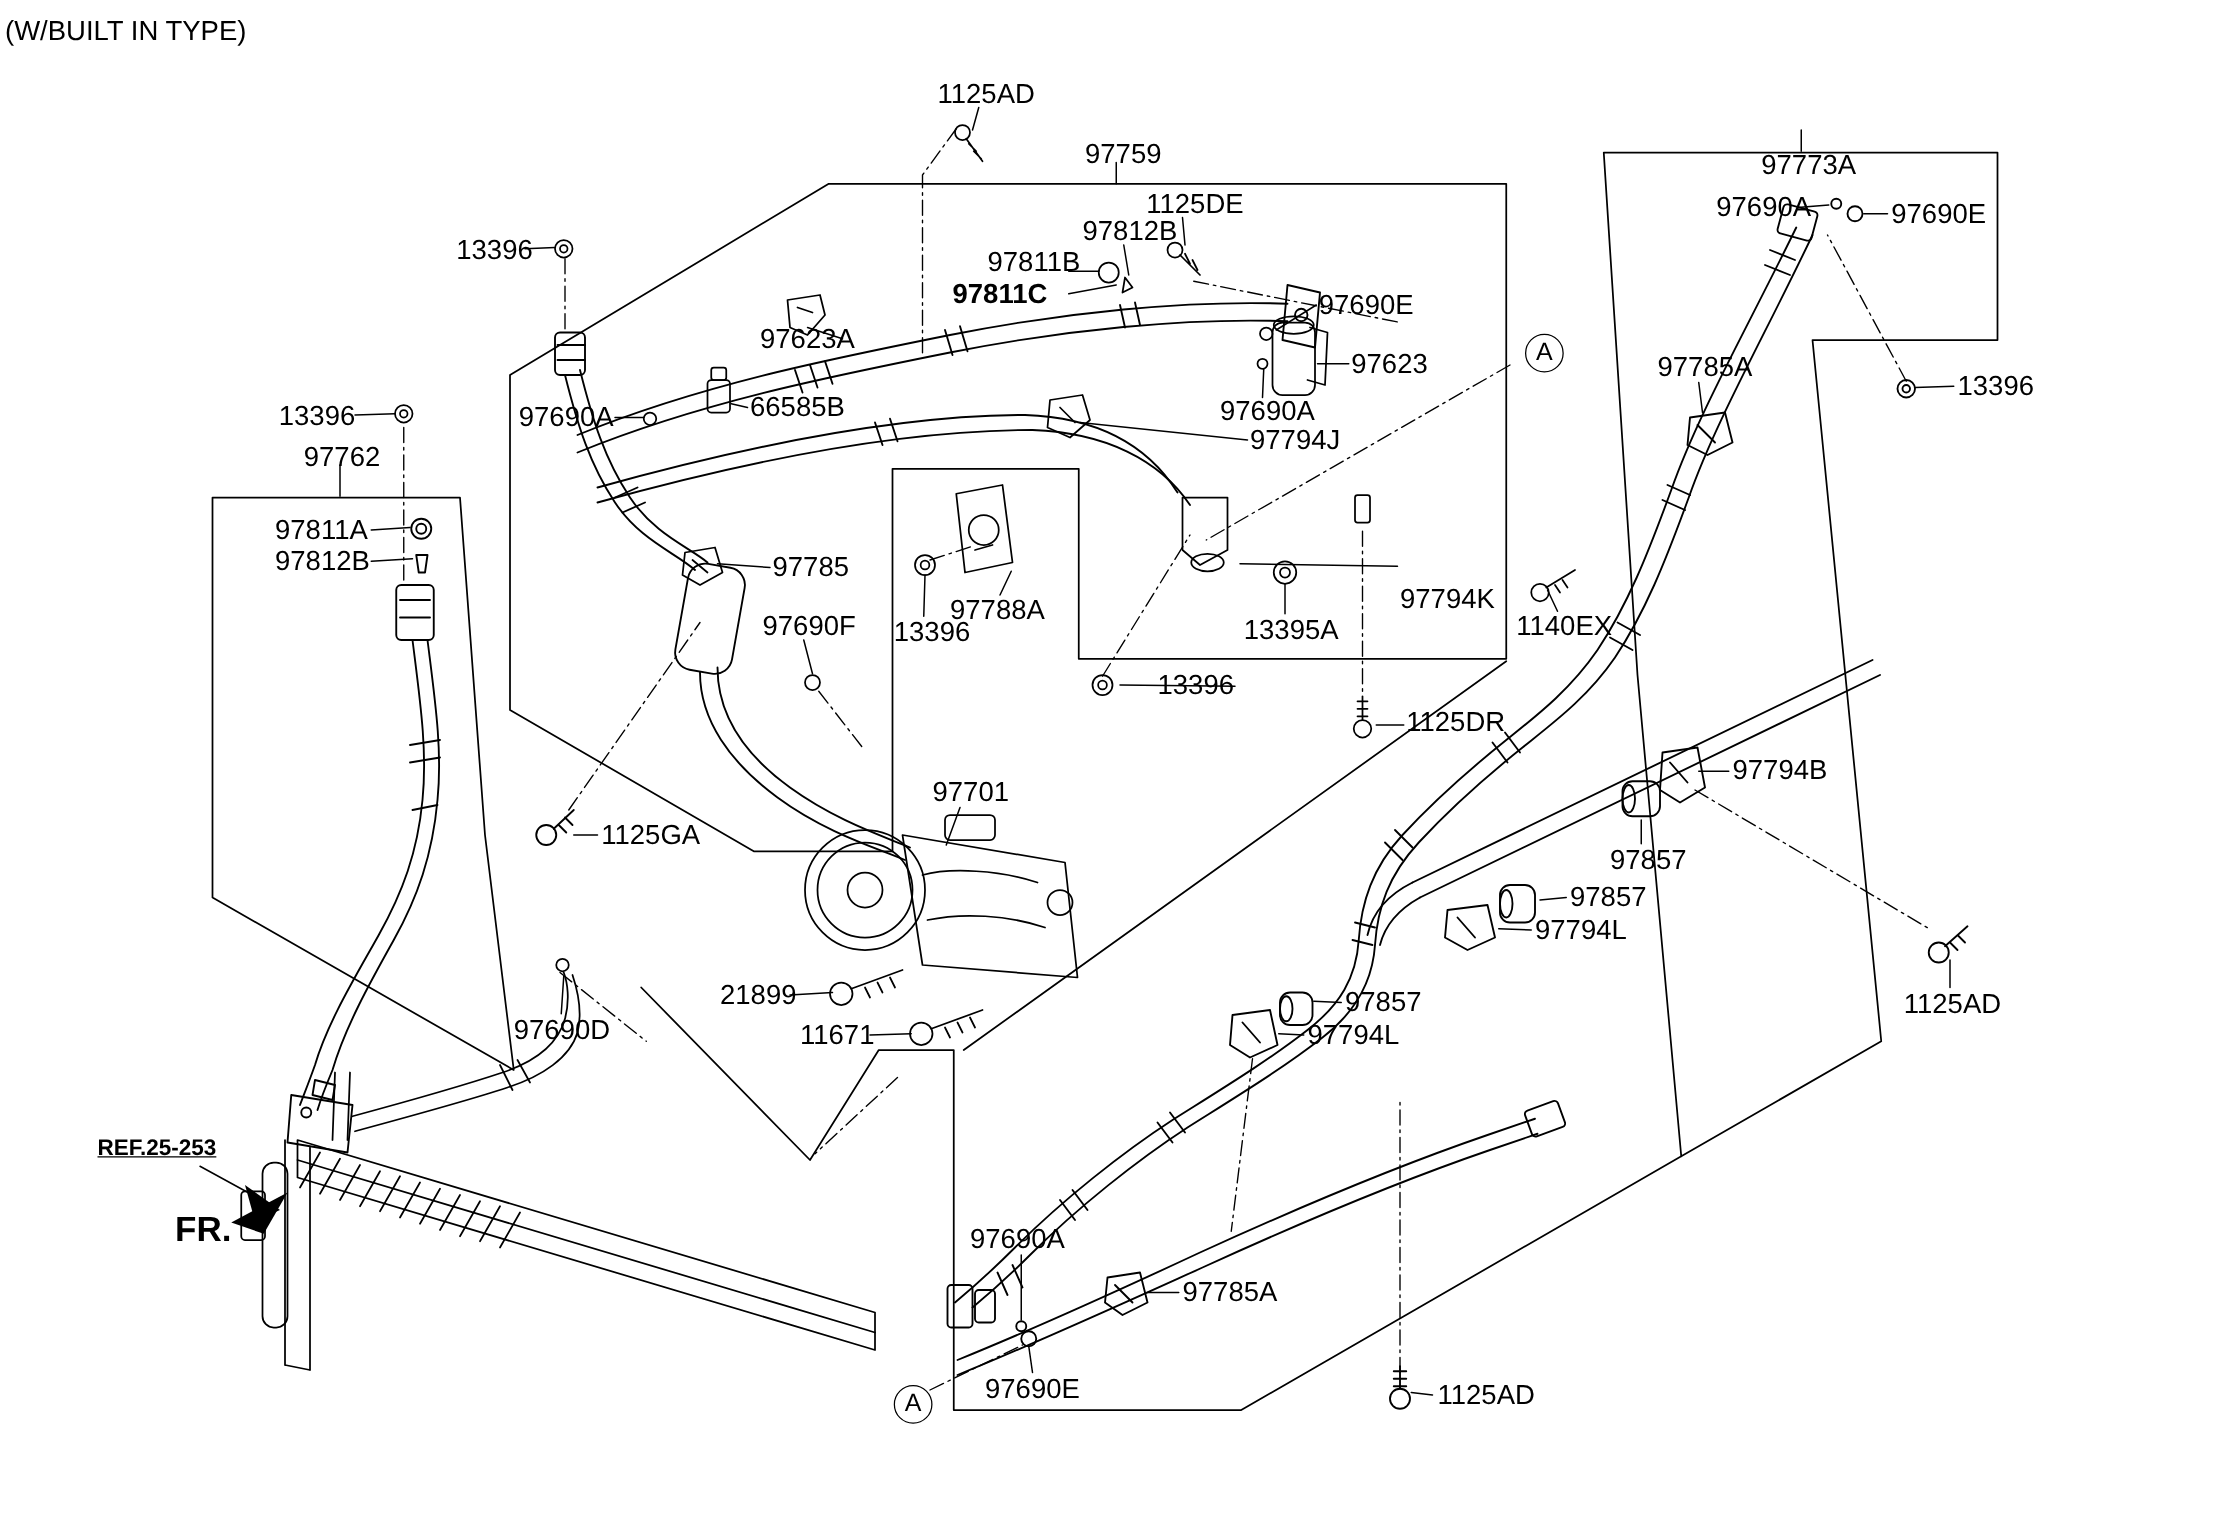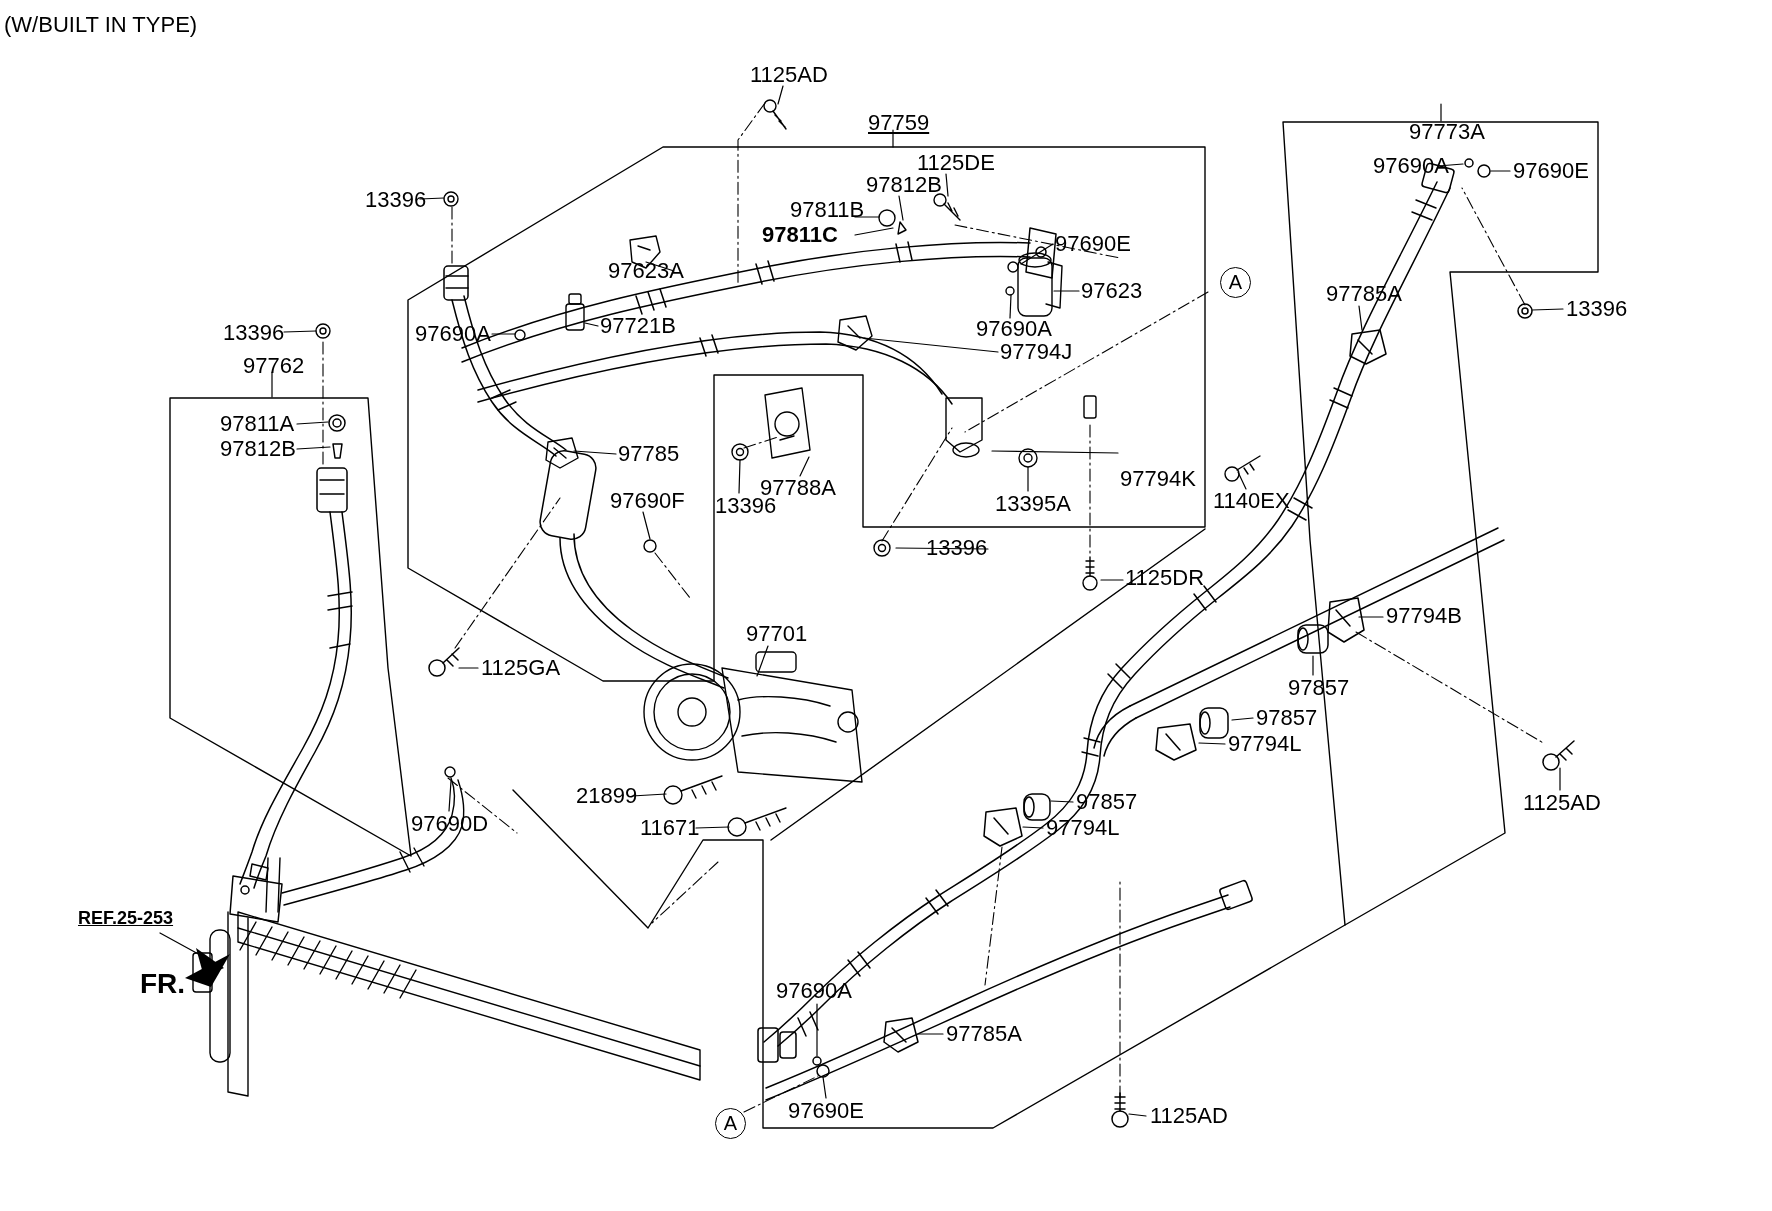--- a/index.html
+++ b/index.html
@@ -294,33 +294,33 @@
       <circle cx="437" cy="668" r="8"></circle>
       <path d="M443,663 L459,648 M447,660 L453,666 M452,654 L458,660"></path>
     </g>
   </svg>
 
   <div id="labels-layer">
     <div class="title-note">(W/BUILT IN TYPE)</div>
     <div class="ref-note">REF.25-253</div>
     <div class="fr-note">FR.</div>
   <div class="plabel" style="left: 750px; top: 64px;">1125AD</div>
-      <div class="plabel" style="left: 868px; top: 112px; text-decoration: underline;">97759</div>
+      <div class="plabel" style="left: 868px; top: 112px;">97759</div>
       <div class="plabel" style="left: 365px; top: 189px;">13396</div>
       <div class="plabel" style="left: 917px; top: 152px;">1125DE</div>
       <div class="plabel" style="left: 866px; top: 174px;">97812B</div>
       <div class="plabel" style="left: 790px; top: 199px;">97811B</div>
       <div class="plabel" style="left: 762px; top: 224px; font-weight: bold;">97811C</div>
       <div class="plabel" style="left: 608px; top: 260px;">97623A</div>
       <div class="plabel" style="left: 1055px; top: 233px;">97690E</div>
       <div class="plabel" style="left: 1081px; top: 280px;">97623</div>
       <div class="plabel" style="left: 976px; top: 318px;">97690A</div>
       <div class="plabel" style="left: 1000px; top: 341px;">97794J</div>
       <div class="plabel" style="left: 415px; top: 323px;">97690A</div>
-      <div class="plabel" style="left: 600px; top: 315px;">97721B</div>
+      <div class="plabel" style="left: 600px; top: 315px;">66585B</div>
       <div class="plabel" style="left: 223px; top: 322px;">13396</div>
       <div class="plabel" style="left: 243px; top: 355px;">97762</div>
       <div class="plabel" style="left: 220px; top: 413px;">97811A</div>
       <div class="plabel" style="left: 220px; top: 438px;">97812B</div>
       <div class="plabel" style="left: 618px; top: 443px;">97785</div>
       <div class="plabel" style="left: 610px; top: 490px;">97690F</div>
       <div class="plabel" style="left: 760px; top: 477px;">97788A</div>
       <div class="plabel" style="left: 715px; top: 495px;">13396</div>
       <div class="plabel" style="left: 995px; top: 493px;">13395A</div>
       <div class="plabel" style="left: 1120px; top: 442px; margin-top: 26px;">97794K</div>

